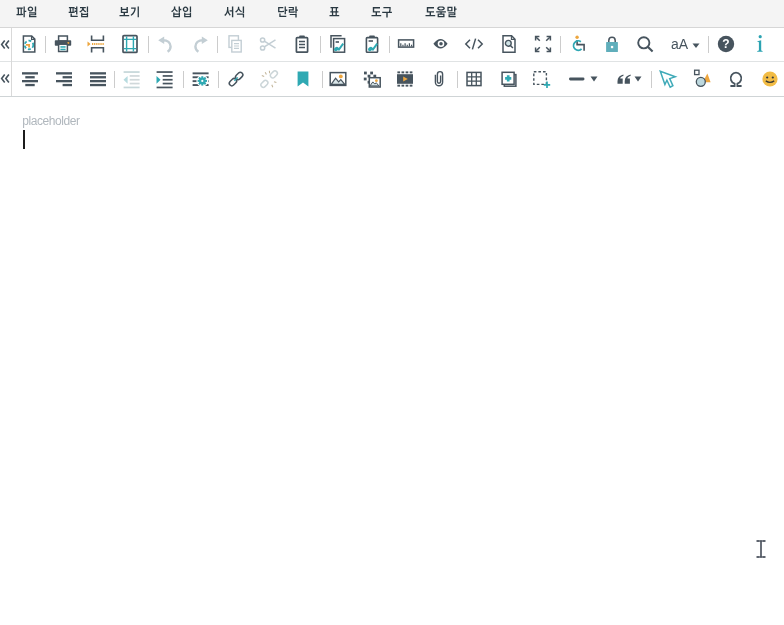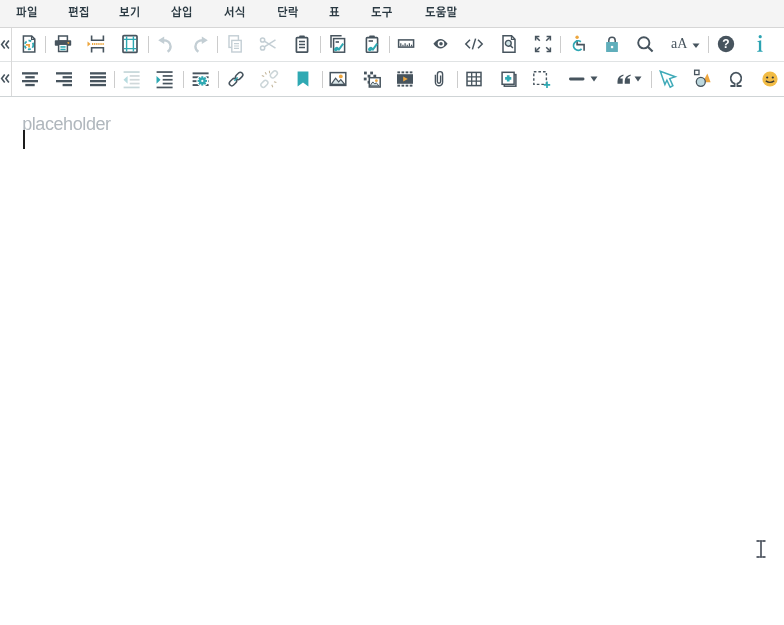--- a/index.html
+++ b/index.html
@@ -177,21 +177,21 @@
       <rect x="8.9" y="11.9" width="2.3" height="2.3" fill="#fff"></rect>
     </svg>
 <svg style="position:absolute;left:635.4px;top:34.0px" width="20" height="20" viewBox="0 0 20 20">
       <circle cx="8.8" cy="8.8" r="5.6" fill="none" stroke="#47545e" stroke-width="1.9"></circle>
       <path d="M13 13 L17.6 17.6" stroke="#47545e" stroke-width="2.1"></path>
     </svg>
 <svg style="position:absolute;left:716.0px;top:34.0px" width="20" height="20" viewBox="0 0 20 20">
       <circle cx="10" cy="10" r="8.2" fill="#47545e"></circle>
       <text x="10" y="14.3" font-family="Liberation Sans" font-size="12" font-weight="bold" fill="#fff" text-anchor="middle">?</text>
     </svg>
-<div class="abs" style="left:671px;top:36.2px;width:26px;height:18px;font-family:Liberation Serif, serif;font-size:14px;color:#47545e;letter-spacing:0px">aA</div>
+<div class="abs" style="left:671px;top:36.2px;width:26px;height:18px;font-family:Liberation Sans, sans-serif;font-size:14px;color:#47545e;letter-spacing:0px">aA</div>
 <svg class="abs" style="left:692.3px;top:43px" width="8" height="5.5" viewBox="0 0 8 5.5">
       <path d="M0.5 0.5 H7.5 L4 5 Z" fill="#47545e"></path>
     </svg>
 <svg class="abs" style="left:754px;top:33px" width="14" height="22" viewBox="0 0 14 22">
       <circle cx="6.2" cy="3.7" r="1.6" fill="#2ba3b2"></circle>
       <path d="M3.4 8.3 L7.2 7.3 V17 Q7.2 17.9 8.6 18.1 V18.8 H3.2 V18.1 Q4.9 17.9 4.9 17 V9.6 Q4.9 8.7 3.4 8.9 Z" fill="#2ba3b2"></path>
     </svg>
 <svg style="position:absolute;left:20.0px;top:68.5px" width="20" height="20" viewBox="0 0 20 20">
       <rect x="2.0" y="3.2" width="16" height="2.3" fill="#47545e"></rect>
       <rect x="5.3" y="7.1" width="9.4" height="2.3" fill="#47545e"></rect>
@@ -332,18 +332,18 @@
       <g>
         <path d="M6.4 0.5 C2.7 1.4 0.5 3.7 0.5 7.2 L0.5 9.7 L5.7 9.7 L5.7 4.6 L3.2 4.6 C3.4 3.3 4.6 2.4 6.4 2.1 Z" fill="#47545e"></path>
         <g transform="translate(7.2,0)">
           <path d="M6.4 0.5 C2.7 1.4 0.5 3.7 0.5 7.2 L0.5 9.7 L5.7 9.7 L5.7 4.6 L3.2 4.6 C3.4 3.3 4.6 2.4 6.4 2.1 Z" fill="#47545e"></path>
         </g>
       </g>
     </svg>
 <svg class="abs" style="left:634px;top:76px" width="8" height="6" viewBox="0 0 8 6">
       <path d="M0.5 0.5 H7.5 L4 5.5 Z" fill="#47545e"></path>
     </svg>
-<div class="abs" style="left:22.2px;top:114.2px;font-family:'Liberation Sans';font-size:18px;letter-spacing:-0.42px;color:#b0b7bd">placeholder</div>
+<div class="abs" style="left:22.2px;top:114.2px;font-family:'Liberation Sans';font-size:12px;letter-spacing:-0.42px;color:#b0b7bd">placeholder</div>
 <div class="abs" style="left:23px;top:129.5px;width:1.5px;height:19px;background:#1c1c1c"></div>
 <svg class="abs" style="left:755px;top:539px" width="12" height="20" viewBox="0 0 12 20">
       <path d="M6 2.4 V17.6 M1.5 2 H4.8 M7.2 2 H10.5 M1.5 18 H4.8 M7.2 18 H10.5" stroke="#2b3340" stroke-width="1.4" fill="none"></path>
       <path d="M5.3 2 H6.7 M5.3 18 H6.7" stroke="#2b3340" stroke-width="2" fill="none"></path>
     </svg>
 </div>
 </body></html>

